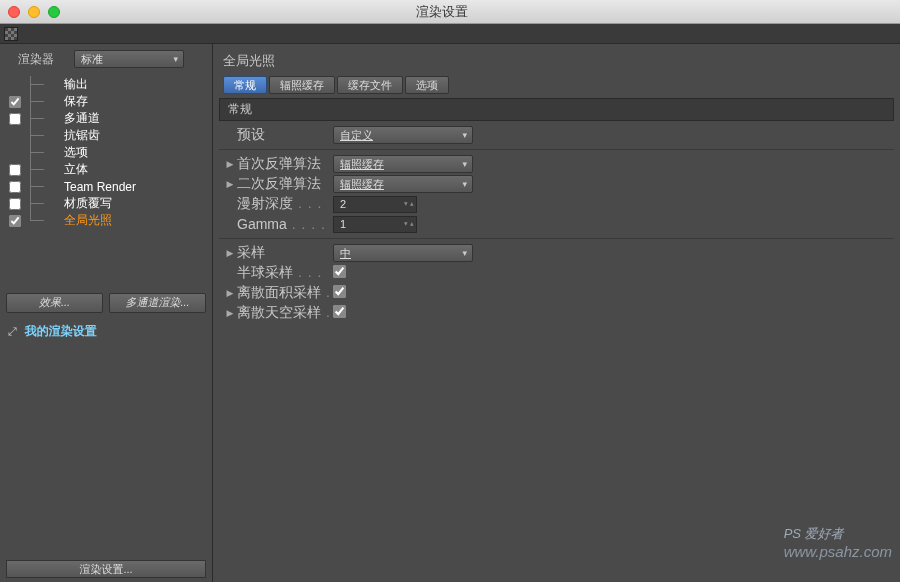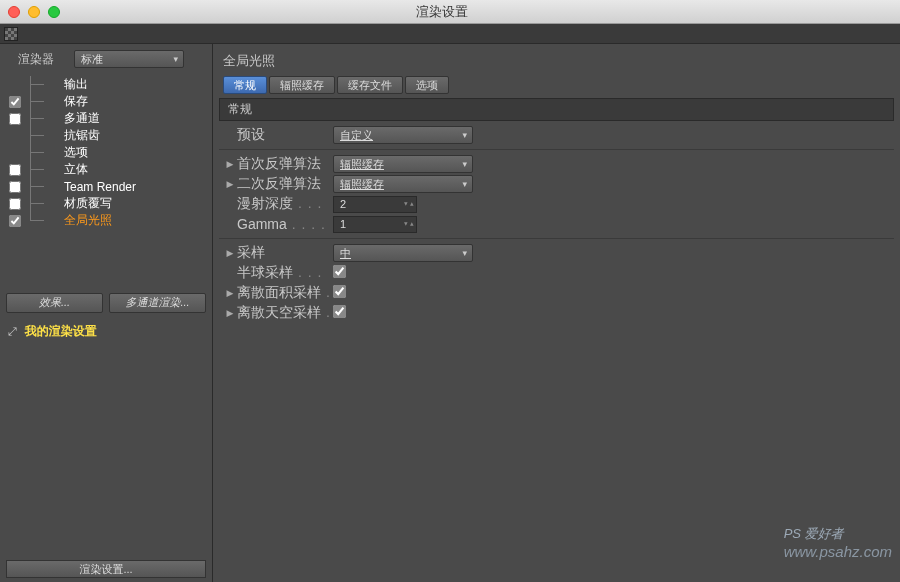--- a/index.html
+++ b/index.html
@@ -34,21 +34,21 @@
 .sb-tree .v { position: absolute; left: 6px; top: 0; bottom: 0; border-left: 1px solid #777; }
 .sb-tree .h { position: absolute; left: 6px; top: 8px; width: 14px; border-top: 1px solid #777; }
 .sb-label { font-size: 12px; color: #ffffff; }
 .sb-row.active .sb-label { color: #ff9a1a; }
 
 .sb-buttons { display: flex; gap: 6px; padding: 4px 6px; }
 .sb-btn { flex: 1; background: linear-gradient(#6a6a6a,#555); border: 1px solid #333; border-radius: 2px; height: 20px; color: #ddd; font-size: 11px; display: flex; align-items: center; justify-content: center; cursor: pointer; font-style: italic; }
 
 .my-settings { padding: 6px 8px 4px 8px; display: flex; align-items: center; gap: 8px; }
 .my-ic { color: #ccc; font-size: 11px; }
-.my-settings .lbl { color: #fde047; font-size: 12px; font-weight: 600; }
+.my-settings .lbl { color: #7dd3fc; font-size: 12px; font-weight: 600; }
 .sb-spacer { flex: 1; }
 .rs-btn-wrap { padding: 4px 6px 4px 6px; }
 .rs-btn { background: linear-gradient(#6a6a6a,#555); border: 1px solid #333; border-radius: 0; height: 18px; color: #ddd; font-size: 11px; display: flex; align-items: center; justify-content: center; cursor: pointer; }
 
 .main { flex: 1; background: #4a4a4a; display: flex; flex-direction: column; padding: 4px 6px; min-width: 0; }
 .panel-title { color: #c8c8c8; font-size: 13px; padding: 4px 4px 6px 4px; font-weight: 500; }
 .tabs { display: flex; gap: 2px; padding-left: 4px; }
 .tab { height: 18px; padding: 0 10px; background: linear-gradient(#6a6a6a,#555); border: 1px solid #333; color: #ddd; font-size: 11px; display: flex; align-items: center; border-radius: 2px; cursor: pointer; }
 .tab.active { background: linear-gradient(#5a8fd8,#3d6ab0); border-color: #2a4a7a; color: #fff; }
 

